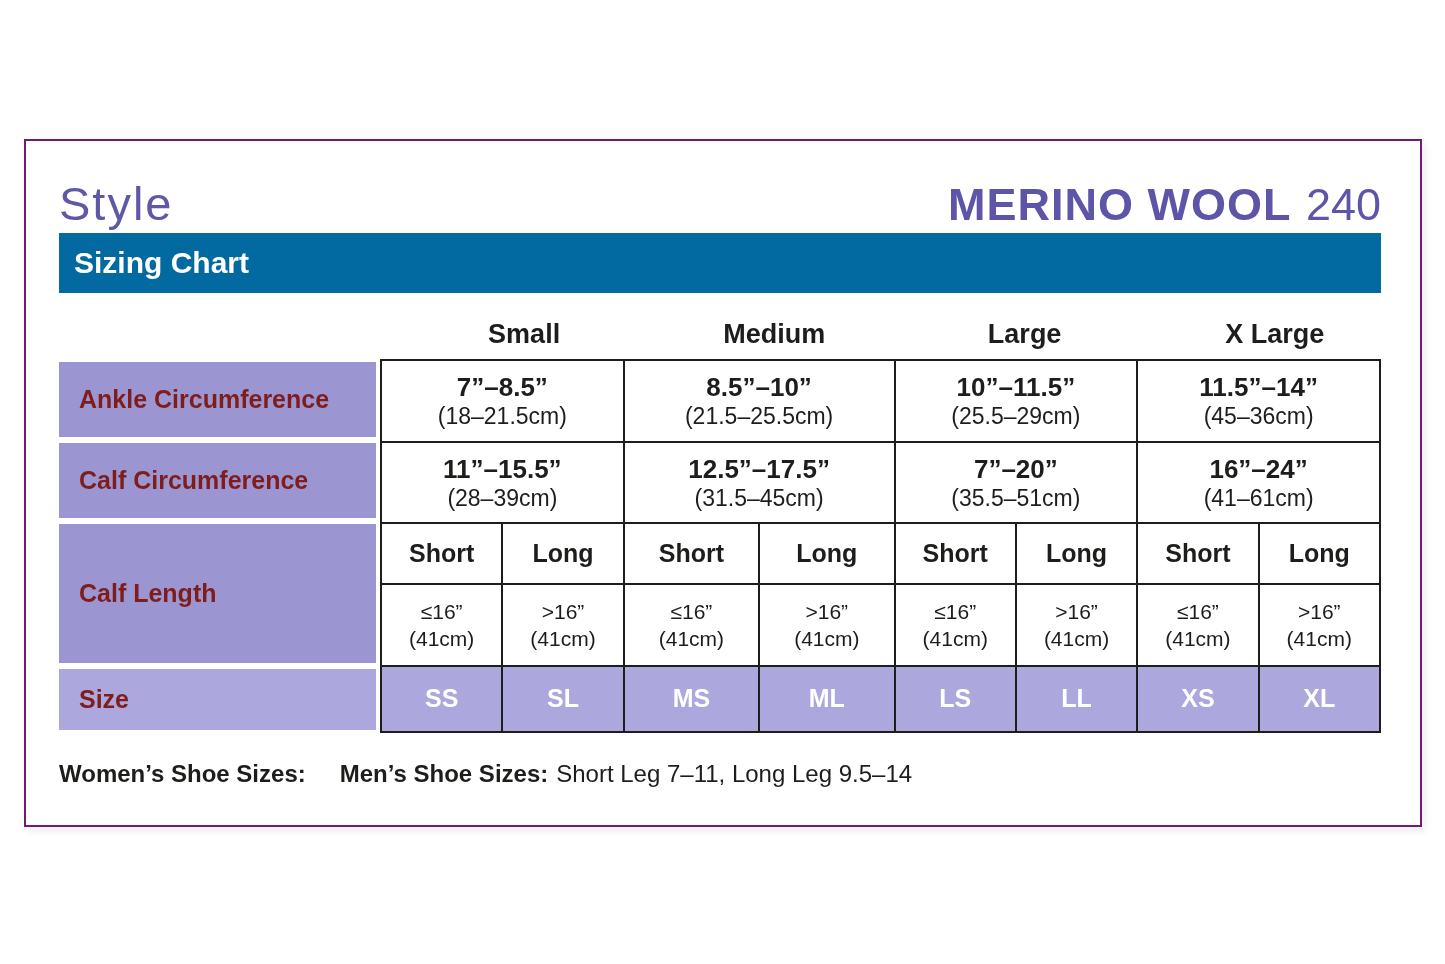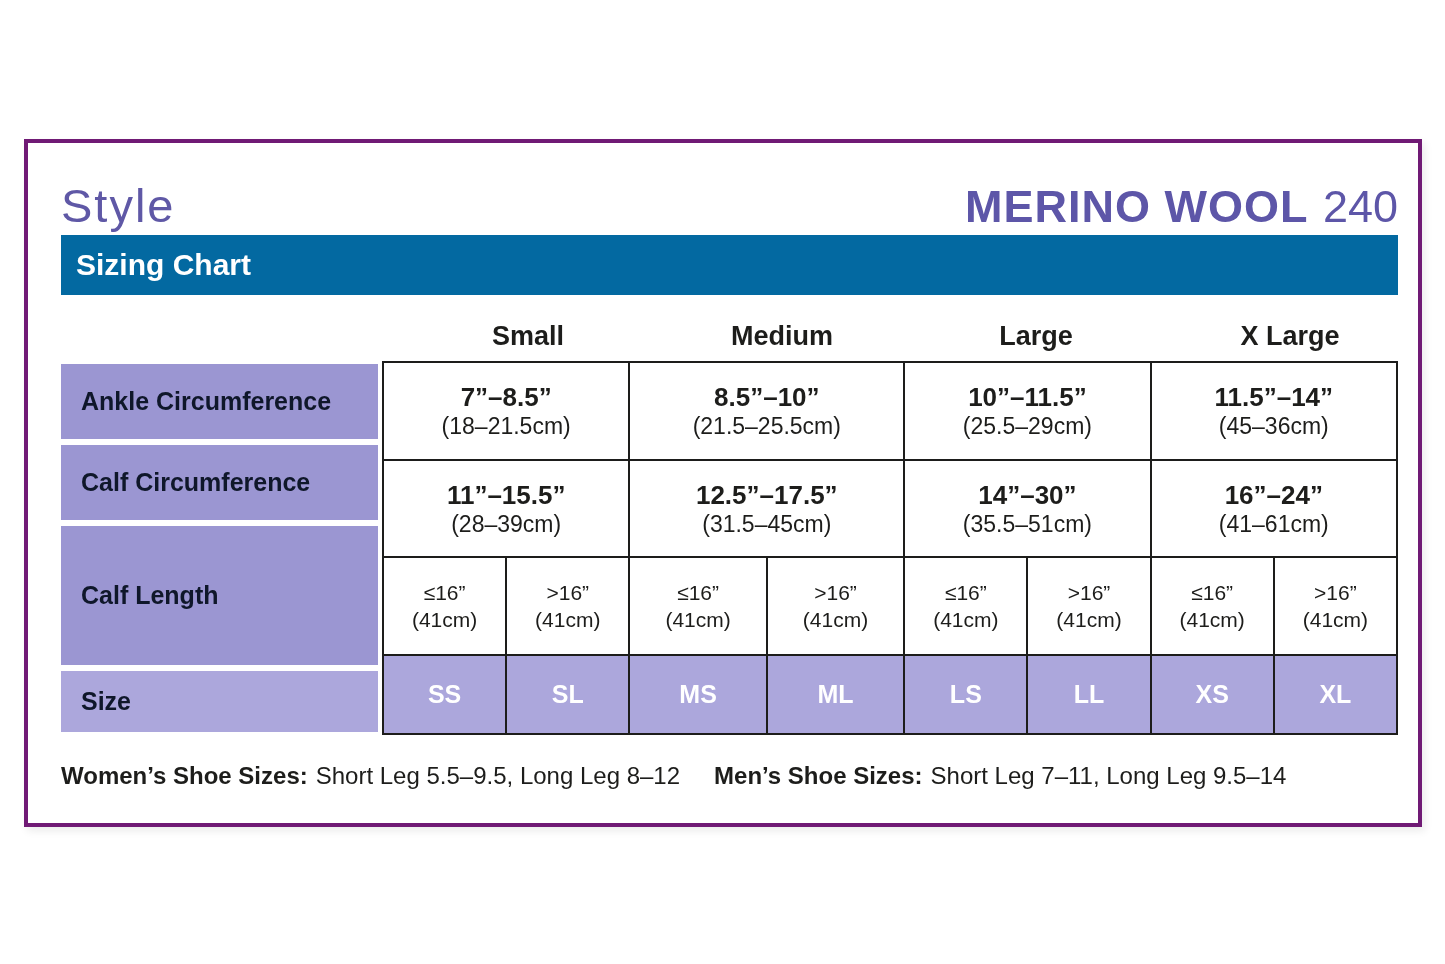--- a/index.html
+++ b/index.html
@@ -1,23 +1,23 @@
 <!DOCTYPE html>
 <html><head>
 <meta charset="utf-8">
 <style>
   * { margin:0; padding:0; box-sizing:border-box; }
   html,body { width:1445px; height:964px; background:#ffffff;
               font-family:"Liberation Sans", sans-serif; color:#1d1d1b; }
 
   .card {
     position:absolute; left:24px; top:139px; width:1398px; height:688px;
-    background:#ffffff; border:4px solid #701a75;
+    background:#ffffff; border:2px solid #701a75;
     box-shadow:3px 4px 8px rgba(0,0,0,0.08);
-    padding:24px 20px 0 33px;
+    padding:24px 39px 0 33px;
   }
 
   
   .head { display:flex; justify-content:space-between; align-items:flex-end; height:62px; }
   .style-title { font-size:47px; font-weight:300; letter-spacing:2px; color:#5f58a6; line-height:1; }
   .brand { font-size:45px; color:#5d56a8; line-height:1; white-space:nowrap; }
   .brand-bold { font-weight:800; letter-spacing:1px; }
   .brand-num { font-weight:400; margin-left:2px; }
 
   
@@ -29,21 +29,21 @@
 
   
   .col-headers { display:flex; margin-top:22px; height:38px; align-items:center;gap:38px; }
   .col-headers .spacer { width:321px; flex:none; }
   .col-h { flex:1; text-align:center; font-size:27px; font-weight:700; }
 
   
   .table-wrap { display:flex; margin-top:6px; }
   .label-col { width:317px; flex:none; margin-right:4px; display:flex; flex-direction:column; }
   .label-cell {
-    background:#9b96d2; color:#0f172a; font-size:25px; font-weight:700;
+    background:#9b96d2; color:#7f1d1d; font-size:25px; font-weight:700;
     display:flex; align-items:center; padding-left:20px;
     border-top:3px solid #ffffff; border-bottom:3px solid #ffffff;
   }
   .lc-1 { height:81px; }
   .lc-2 { height:81px; }
   .lc-3 { height:145px; }
   .lc-4 { height:67px; background:#aca7dc; }
 
   table.data { flex:1; border-collapse:collapse; table-layout:fixed; }
   table.data td {
@@ -131,27 +131,37 @@
       <tr class="r-circ">
         <td colspan="2">
           <div class="v">11”–15.5”</div>
           <div class="cm">(28–39cm)</div>
         </td>
         <td colspan="2">
           <div class="v">12.5”–17.5”</div>
           <div class="cm">(31.5–45cm)</div>
         </td>
         <td colspan="2">
-          <div class="v">14”–30”</div>
+          <div class="v">7”–20”</div>
           <div class="cm">(35.5–51cm)</div>
         </td>
         <td colspan="2">
           <div class="v">16”–24”</div>
           <div class="cm">(41–61cm)</div>
         </td>
+      </tr>
+      <tr class="r-leg">
+        <td>Short</td>
+        <td>Long</td>
+        <td>Short</td>
+        <td>Long</td>
+        <td>Short</td>
+        <td>Long</td>
+        <td>Short</td>
+        <td>Long</td>
       </tr>
       <tr class="r-len">
         <td>
           <div class="len-v">≤16”</div>
           <div class="len-v">(41cm)</div>
         </td>
         <td>
           <div class="len-v">&gt;16”</div>
           <div class="len-v">(41cm)</div>
         </td>
@@ -189,18 +199,17 @@
         <td>LL</td>
         <td>XS</td>
         <td>XL</td>
       </tr>
     </tbody>
       </table>
   </div>
 
   <div class="footer">
     <span class="b">Women’s Shoe Sizes:</span>
-    <span class="seg">Short Leg 5.5–9.5, Long Leg 8–12</span>
     <span class="b gap">Men’s Shoe Sizes:</span>
     <span class="seg">Short Leg 7–11, Long Leg 9.5–14</span>
   </div>
 
 </div>
 
 </body></html>

